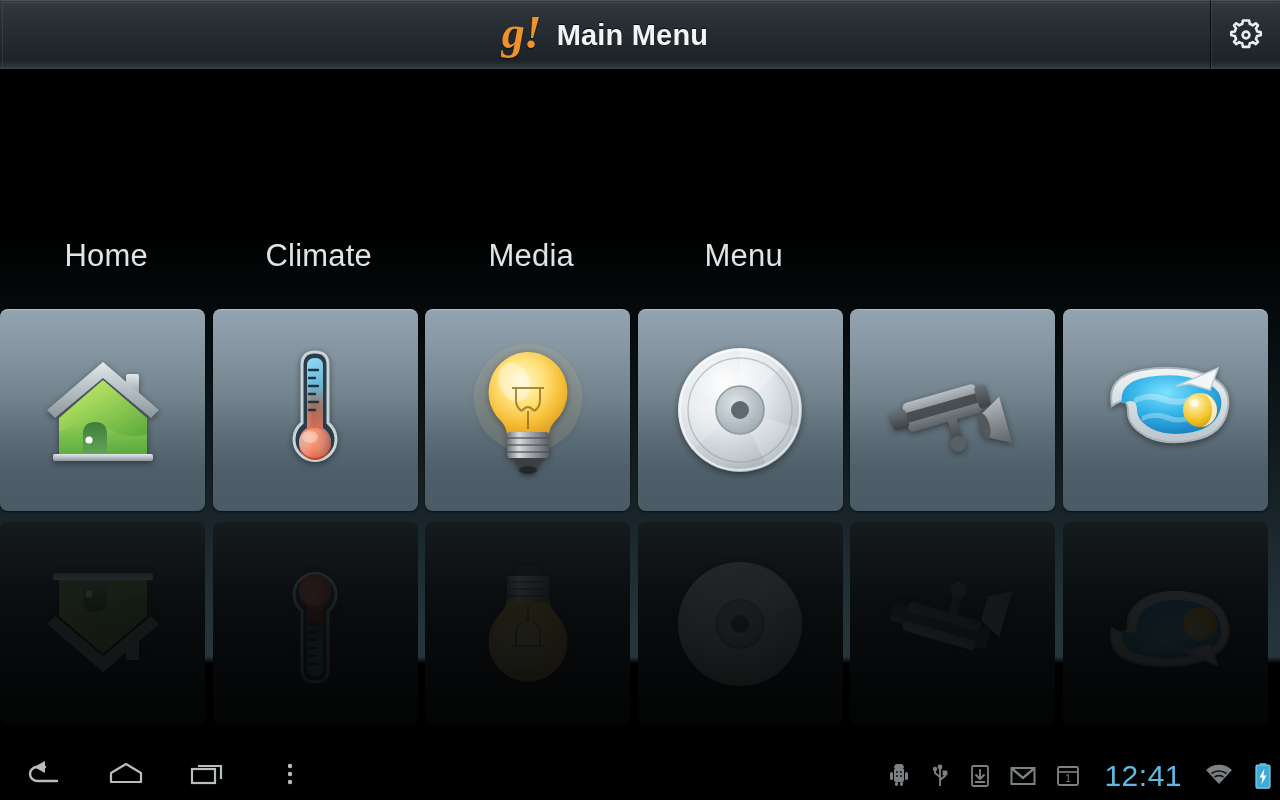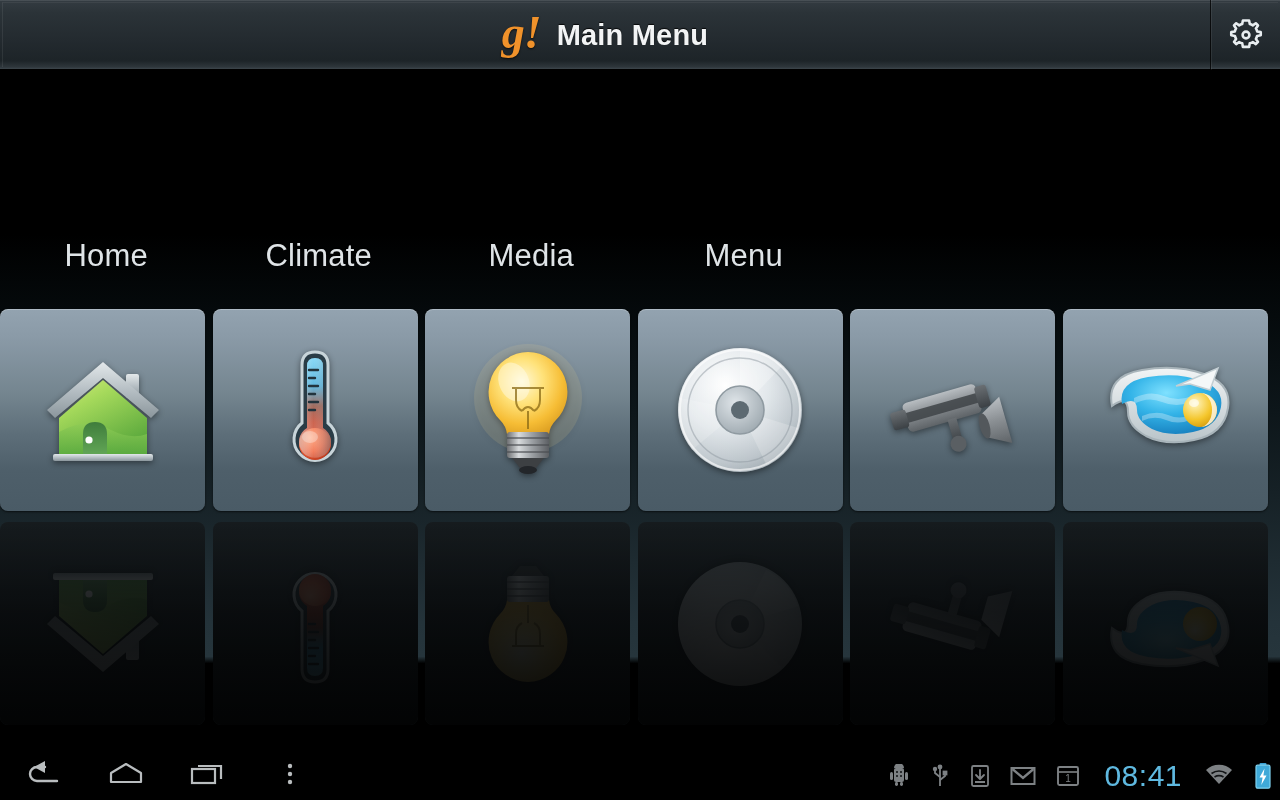--- a/index.html
+++ b/index.html
@@ -580,21 +580,21 @@
       </span>
 
       <span class="status-icon">
         <svg width="24" height="24" viewBox="0 0 24 24">
           <rect x="2" y="3" width="20" height="18" rx="1.5" fill="none" stroke="#7d8184" stroke-width="1.9"></rect>
           <line x1="2" y1="8" x2="22" y2="8" stroke="#7d8184" stroke-width="1.6"></line>
           <text x="12" y="18" text-anchor="middle" font-family="Liberation Sans, sans-serif" font-size="10" fill="#7d8184">1</text>
         </svg>
       </span>
 
-      <span id="clock">08:41</span>
+      <span id="clock">12:41</span>
 
       <span class="status-icon">
         <svg width="30" height="24" viewBox="0 0 30 24">
           <path d="M15 20 L2 6 A19 19 0 0 1 28 6 Z" fill="#7d8184"></path>
           <g stroke="#121416" stroke-width="1.7" fill="none">
             <path d="M7.5 9.5 A13 13 0 0 1 22.5 9.5"></path>
             <path d="M10.5 13 A9 9 0 0 1 19.5 13"></path>
           </g>
         </svg>
       </span>

